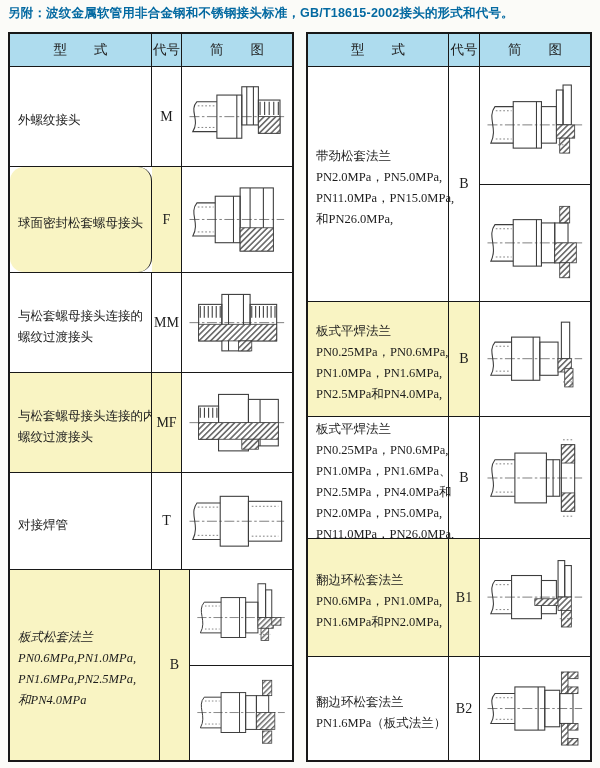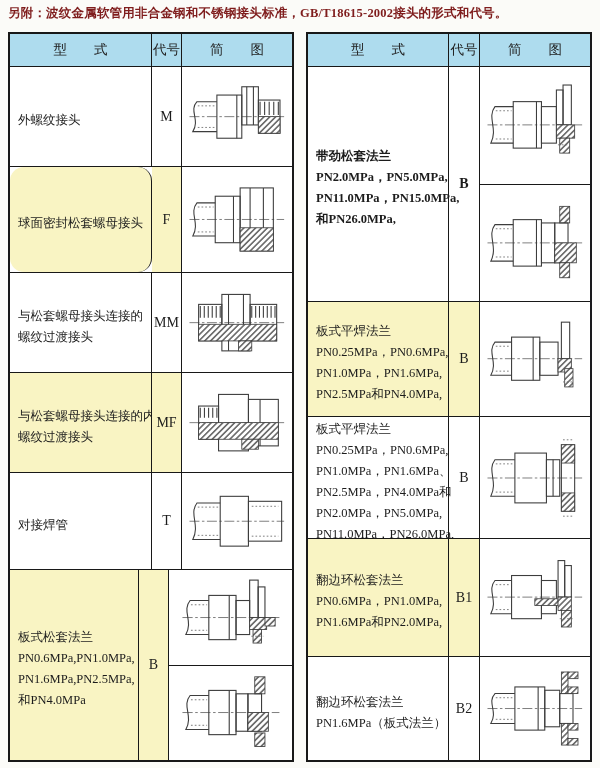--- a/index.html
+++ b/index.html
@@ -2,22 +2,22 @@
 <html><head>
 <meta charset="utf-8">
 <style>
   html,body{margin:0;padding:0;}
   body{
     width:600px;height:768px;background:#fbfbf8;position:relative;overflow:hidden;
     font-family:"Liberation Serif","DejaVu Serif",serif;color:#1c1c1c;
   }
   .doc-title{
     position:absolute;left:8px;top:5px;width:586px;
-    font-family:Liberation Serif, serif;
-    font-weight:bold;font-size:12.5px;color:#7f1d1d;letter-spacing:.2px;white-space:nowrap;
+    font-family:Liberation Sans, sans-serif;
+    font-weight:bold;font-size:12.5px;color:#0369a1;letter-spacing:.2px;white-space:nowrap;
   }
   .tables{position:absolute;left:8px;top:32px;width:584px;height:730px;display:flex;gap:12px;}
   .half{flex:1;border:2px solid #181818;background:#fff;display:flex;flex-direction:column;box-sizing:border-box;}
   .row{display:flex;border-bottom:1px solid #181818;flex:none;min-height:0;}
   .row:last-child{border-bottom:none;}
   .header-row{background:var(--header-bg,#aedcee);}
   .hcell{display:flex;align-items:center;justify-content:center;box-sizing:border-box;
          border-right:1px solid #181818;font-size:13.5px;color:#222;}
   .hcell.grow{flex:1;border-right:none;}
   .cell{box-sizing:border-box;}
@@ -179,21 +179,21 @@
               <line class="dt" x1="13" y1="67" x2="38" y2="67"></line>
               <rect class="ln" x="40" y="20" width="34" height="60"></rect>
               <rect class="ln" x="74" y="26" width="40" height="48"></rect>
               <line class="dt" x1="78" y1="32" x2="110" y2="32"></line>
               <line class="dt" x1="78" y1="68" x2="110" y2="68"></line>
             </svg>
           </div>
         </div>
       </div>
       <div class="row" style="flex: 1 1 0%;">
-        <div class="cell type hl" style="width: 129px;">
+        <div class="cell type hl" style="width: 150px; font-style: italic;">
           <div>板式松套法兰</div>
           <div>PN0.6MPa,PN1.0MPa,</div>
           <div>PN1.6MPa,PN2.5MPa,</div>
           <div>和PN4.0MPa</div>
         </div>
         <div class="cell code hl" style="width: 30px;">B</div>
         <div class="cell diag">
           <div class="subdiag">
             <svg viewBox="0 0 120 100" preserveAspectRatio="xMidYMid meet">
               <line class="cl" x1="3" y1="50" x2="117" y2="50"></line>
@@ -228,21 +228,21 @@
           </div>
         </div>
       </div>
     </div>
   <div class="half" id="right-table">
       <div class="row header-row" style="height: 32px;">
         <div class="hcell" style="width: 141px;">型　　式</div>
         <div class="hcell" style="width: 31px;">代号</div>
         <div class="hcell grow">简　　图</div>
       </div>
-      <div class="row" style="height: 234px; font-weight: bold;">
+      <div class="row" style="height: 234px;">
         <div class="cell type" style="width: 141px;">
           <div>带劲松套法兰</div>
           <div>PN2.0MPa，PN5.0MPa,</div>
           <div>PN11.0MPa，PN15.0MPa,</div>
           <div>和PN26.0MPa,</div>
         </div>
         <div class="cell code" style="width: 31px;">B</div>
         <div class="cell diag">
           <div class="subdiag">
             <svg viewBox="0 0 120 100" preserveAspectRatio="xMidYMid meet">

